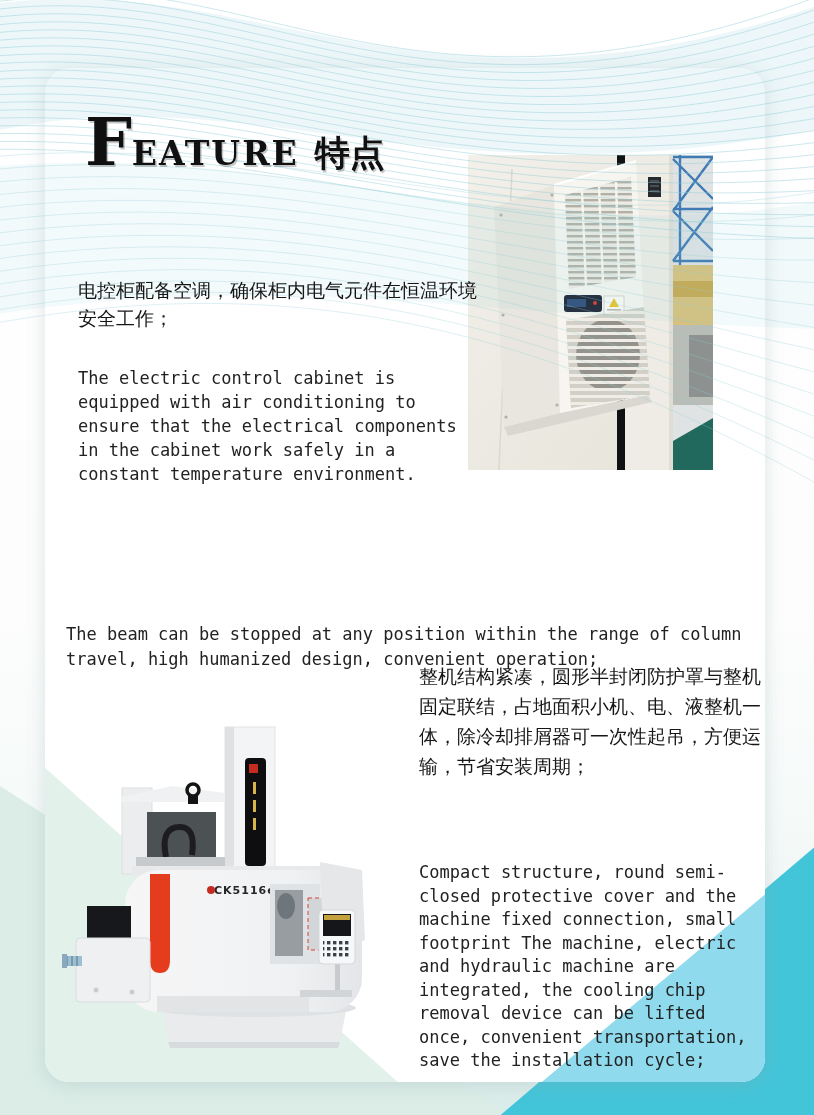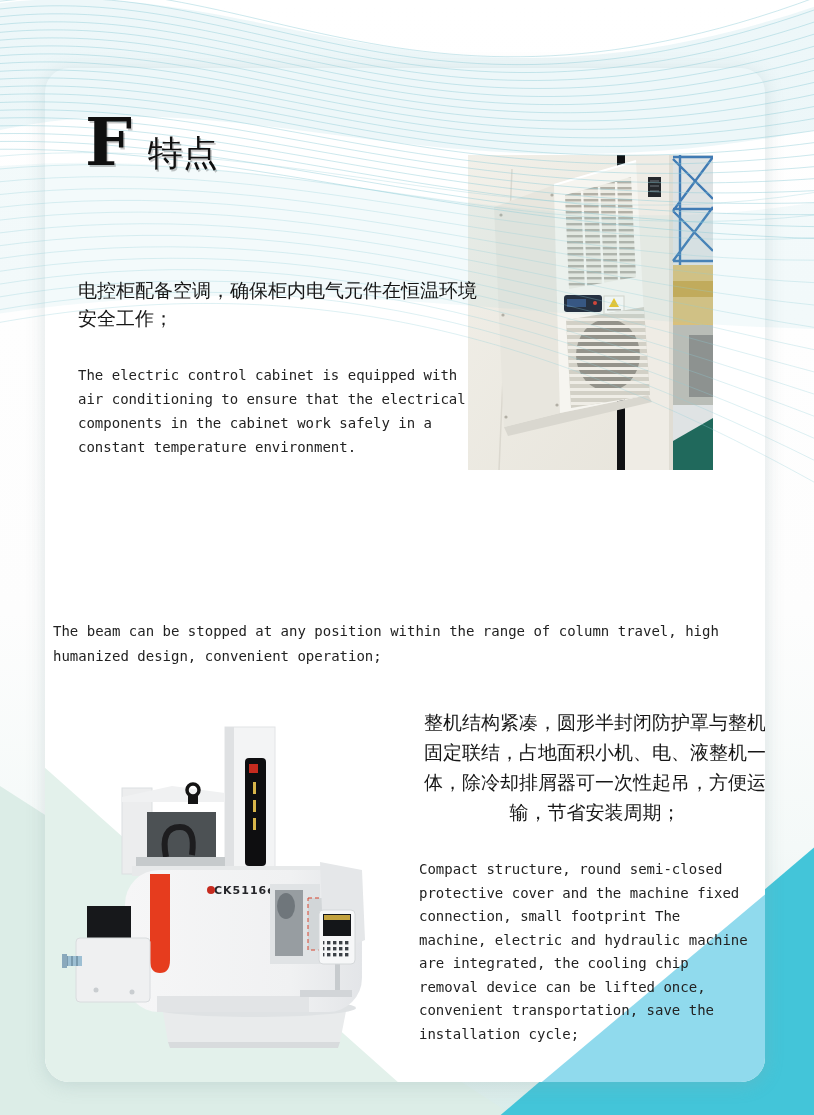--- a/index.html
+++ b/index.html
@@ -24,51 +24,52 @@
 
   
   #waves{position:absolute;left:0;top:0;width:814px;height:560px;pointer-events:none;}
 
   
   .title{position:absolute;left:40px;top:20px;display:flex;align-items:baseline;
          font-family:"DejaVu Serif","Liberation Serif",serif;color:#101010;z-index:5;
          text-shadow:1.5px 1.5px 0 rgba(0,0,0,.22);}
   .t-cap{font-size:66px;font-weight:700;line-height:1;}
   .t-rest{font-size:33px;font-weight:700;letter-spacing:2px;}
-  .t-cn{font-size:35px;font-weight:400;margin-left:16px;}
+  .t-cn{font-size:35px;font-weight:700;margin-left:16px;}
 
   
   .zh{position:absolute;z-index:5;font-size:19px;line-height:28px;color:#161616;}
   .en{position:absolute;z-index:5;font-family:"DejaVu Sans Mono","Liberation Mono",monospace;
-      font-size:14px;line-height:24px;color:#222;}
+      font-size:17px;line-height:24px;color:#222;}
   .s1-zh{left:33px;top:189px;width:404px;}
   .s1-en{left:33px;top:281px;width:396px;}
   .s2-zh{left:19px;top:495px;width:690px;}
-  .s2-en{left:8px;top:537px;width:690px;font-size:14px;line-height:25px;}
-  .s3-zh{left:374px;top:620px;width:352px;line-height:30px;text-align:center;}
+  .s2-en{left:21px;top:537px;width:690px;font-size:17px;line-height:25px;}
+  .s3-zh{left:374px;top:574px;width:352px;line-height:30px;}
   .s3-en{left:374px;top:776px;width:331px;line-height:23.5px;}
 
   
   .photo-ac{position:absolute;left:423px;top:87px;width:245px;height:315px;}
   .photo-machine{position:absolute;left:17px;top:632px;width:340px;height:350px;}
 </style>
 </head>
 <body>
 
 <div id="page">
 
   <div class="bg-mint"></div>
   <div class="bg-cyan"></div>
 
   <div class="card">
     <div class="card-mint"></div>
     <div class="card-cyan"></div>
 
     <h1 class="title">
       <span class="t-cap">F</span>
+        <span class="t-rest">EATURE</span>
       <span class="t-cn">特点</span>
     </h1>
 
     <p class="zh s1-zh">电控柜配备空调，确保柜内电气元件在恒温环境安全工作；</p>
     <p class="en s1-en">The electric control cabinet is equipped with air conditioning to ensure that the electrical components in the cabinet work safely in a constant temperature environment.</p>
 
     <svg class="photo-ac" viewBox="0 0 245 315" role="img">
       <defs>
         <pattern id="acg1" width="8" height="6" patternUnits="userSpaceOnUse">
           <rect width="8" height="6" fill="#ecebe3"></rect>

